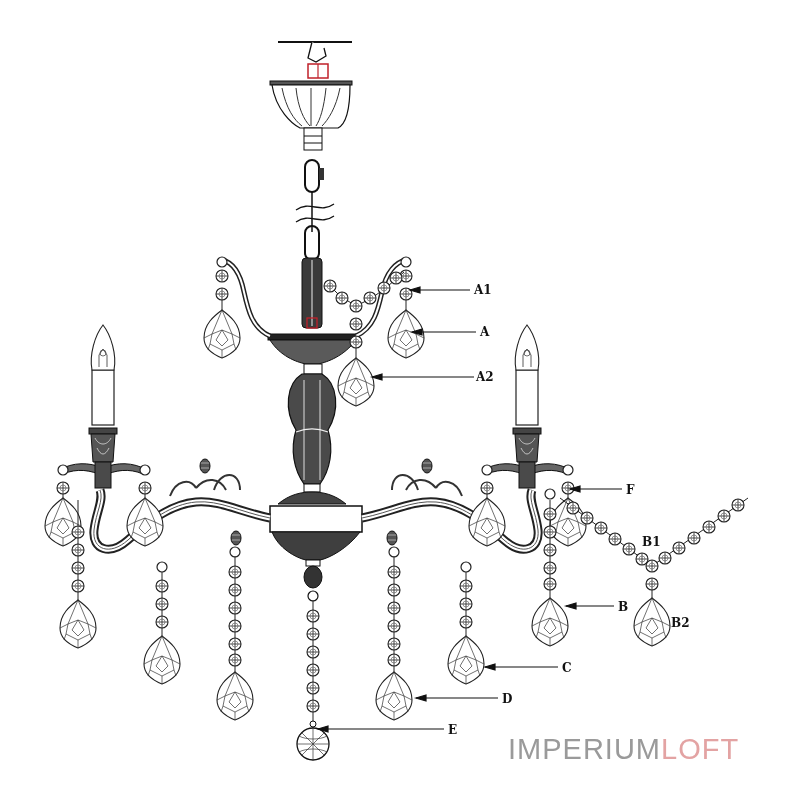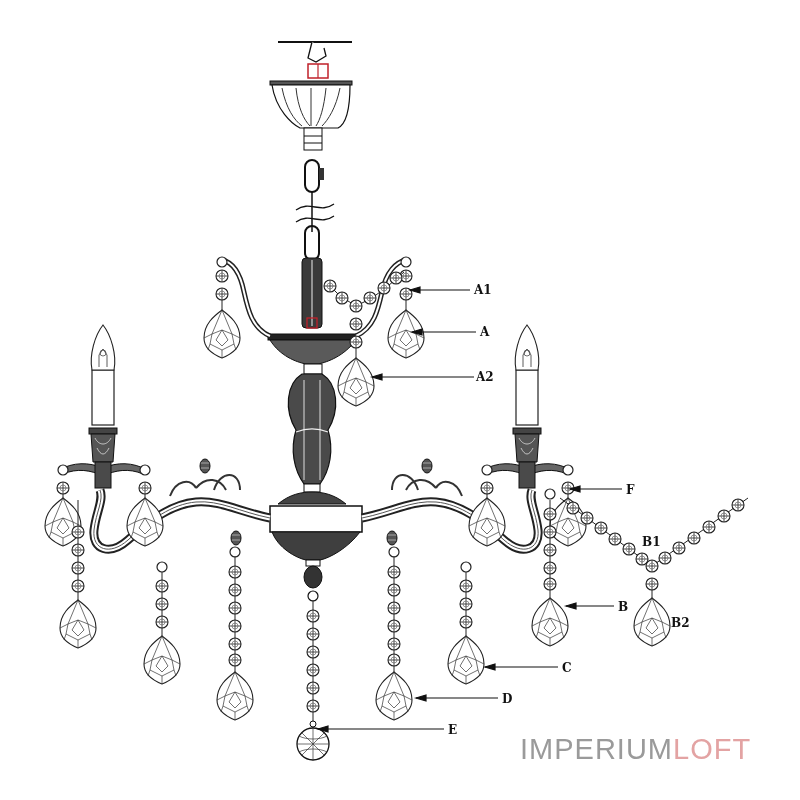--- a/index.html
+++ b/index.html
@@ -1,19 +1,19 @@
 <!DOCTYPE html>
 <html><head>
 <meta charset="utf-8">
 <style>
   html, body { margin: 0; padding: 0; background: #ffffff; }
   body { width: 800px; height: 800px; overflow: hidden; position: relative; font-family: "DejaVu Serif", serif; }
   #stage { position: absolute; left: 0; top: 0; width: 800px; height: 604px; text-align: center; }
   svg text.lbl { font-family: "DejaVu Serif", "Liberation Serif", serif; font-weight: bold; font-size: 12px; fill: #111; }
-  .watermark { position: absolute; left: 520px; top: 733px; font-family: "Liberation Sans", "DejaVu Sans", sans-serif; font-size: 29px; letter-spacing: 1px; font-weight: 300; }
+  .watermark { position: absolute; left: 508px; top: 733px; font-family: "Liberation Sans", "DejaVu Sans", sans-serif; font-size: 29px; letter-spacing: 1px; font-weight: 300; }
   .wm-a { color: #9a9a9a; }
   .wm-b { color: #e3a3a3; }
 </style>
 </head>
 <body>
 
 <div id="stage">
 <svg width="800" height="800" viewBox="0 0 800 800" xmlns="http://www.w3.org/2000/svg">
   <defs>
 

